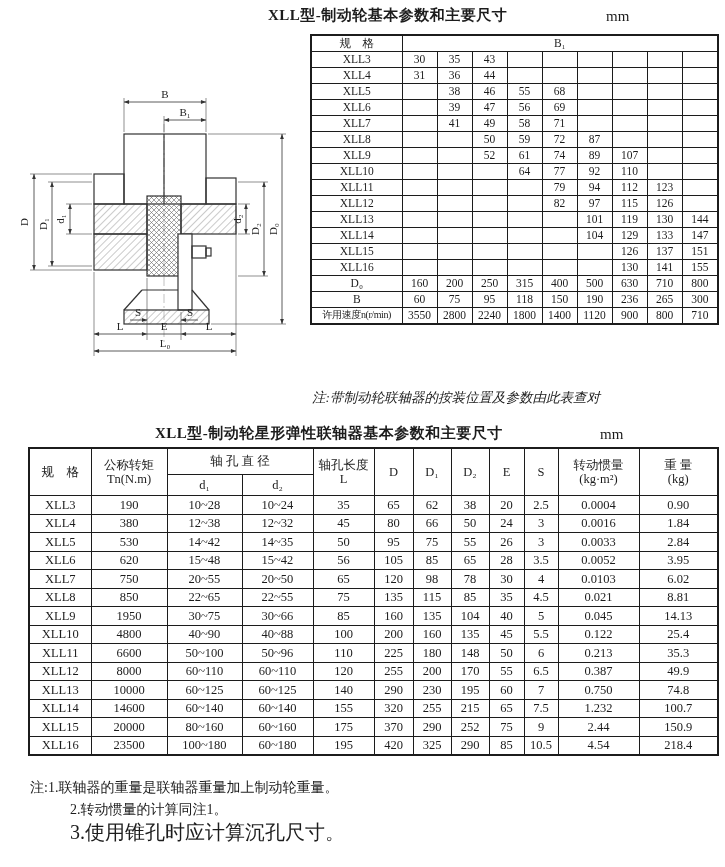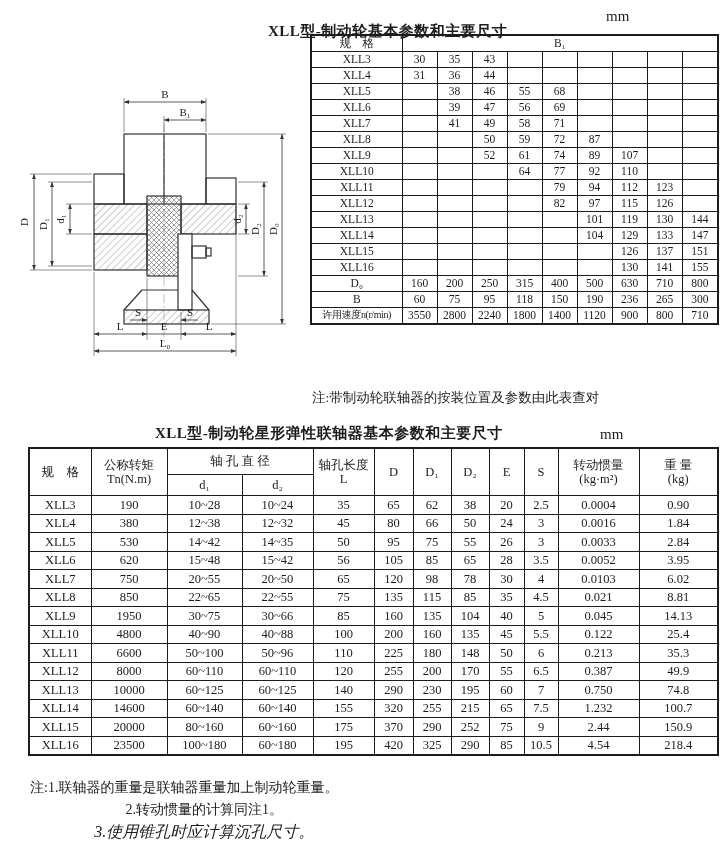--- a/index.html
+++ b/index.html
@@ -25,30 +25,30 @@
   #table2 th,#table2 td{border:1px solid #1c1c1c;text-align:center;vertical-align:middle;
           font-weight:normal;font-size:12.5px;padding:0;line-height:1.15;
           white-space:nowrap;overflow:hidden;}
   #table2 thead tr:first-child th{height:25px;}
   #table2 thead tr:last-child th{height:20px;}
   #table2 tbody td{height:17.5px;}
   .hl{display:block;}
 
   
   #footnotes{position:absolute;left:30px;top:777px;font-size:14px;line-height:22px;}
-  #footnotes .indent{margin-left:40px;text-align:center;}
+  #footnotes .indent{margin-left:40px;}
 
   
   #diagram{position:absolute;left:14px;top:70px;}
   #diagram text{font-family:"Liberation Serif","DejaVu Serif",serif;font-size:11px;fill:#222;}
 </style>
 </head>
 <body>
 
-<div class="abs title" style="left:268px;top:22px;">XLL型-制动轮基本参数和主要尺寸</div>
+<div class="abs title" style="left:268px;top:6px;">XLL型-制动轮基本参数和主要尺寸</div>
 <div class="abs unit" style="left:606px;top:8px;">mm</div>
 
 <svg id="diagram" width="292" height="296" viewBox="0 0 292 296">
   <defs>
     <marker id="arr" viewBox="0 0 10 10" refX="9" refY="5" markerWidth="9" markerHeight="7" orient="auto-start-reverse">
         <path d="M0,1.6 L9,5 L0,8.4 z" fill="#333"></path>
       </marker>
     <pattern id="hatch" patternUnits="userSpaceOnUse" width="5" height="5" patternTransform="rotate(45)">
       <line x1="0" y1="0" x2="0" y2="5" stroke="#666" stroke-width="0.7"></line>
     </pattern>
@@ -354,21 +354,21 @@
         <td>1800</td>
         <td>1400</td>
         <td>1120</td>
         <td>900</td>
         <td>800</td>
         <td>710</td>
       </tr>
     </tbody>
 </table>
 
-<div class="abs note-line" style="left:312px;top:389px;">注:带制动轮联轴器的按装位置及参数由此表查对</div>
+<div class="abs note-line" style="left:312px;top:389px;font-style:italic;">注:带制动轮联轴器的按装位置及参数由此表查对</div>
 
 <div class="abs title" style="left:155px;top:424px;">XLL型-制动轮星形弹性联轴器基本参数和主要尺寸</div>
 <div class="abs unit" style="left:600px;top:426px;">mm</div>
 
 <table id="table2">
   <colgroup>
     <col style="width:62px">
       <col style="width:76px">
       <col style="width:75px">
       <col style="width:71px">
@@ -608,14 +608,14 @@
         <td>10.5</td>
         <td>4.54</td>
         <td>218.4</td>
       </tr>
     </tbody>
 </table>
 
 <div id="footnotes">
   <div class="note-line" style="font-size:14px;">注:1.联轴器的重量是联轴器重量加上制动轮重量。</div>
   <div class="note-line indent" style="font-size:14px;">2.转动惯量的计算同注1。</div>
-  <div class="note-line indent" style="font-size:16px;font-style:italic;">3.使用锥孔时应计算沉孔尺寸。</div>
+  <div class="note-line indent" style="font-size:20px;">3.使用锥孔时应计算沉孔尺寸。</div>
 </div>
 
 </body></html>

